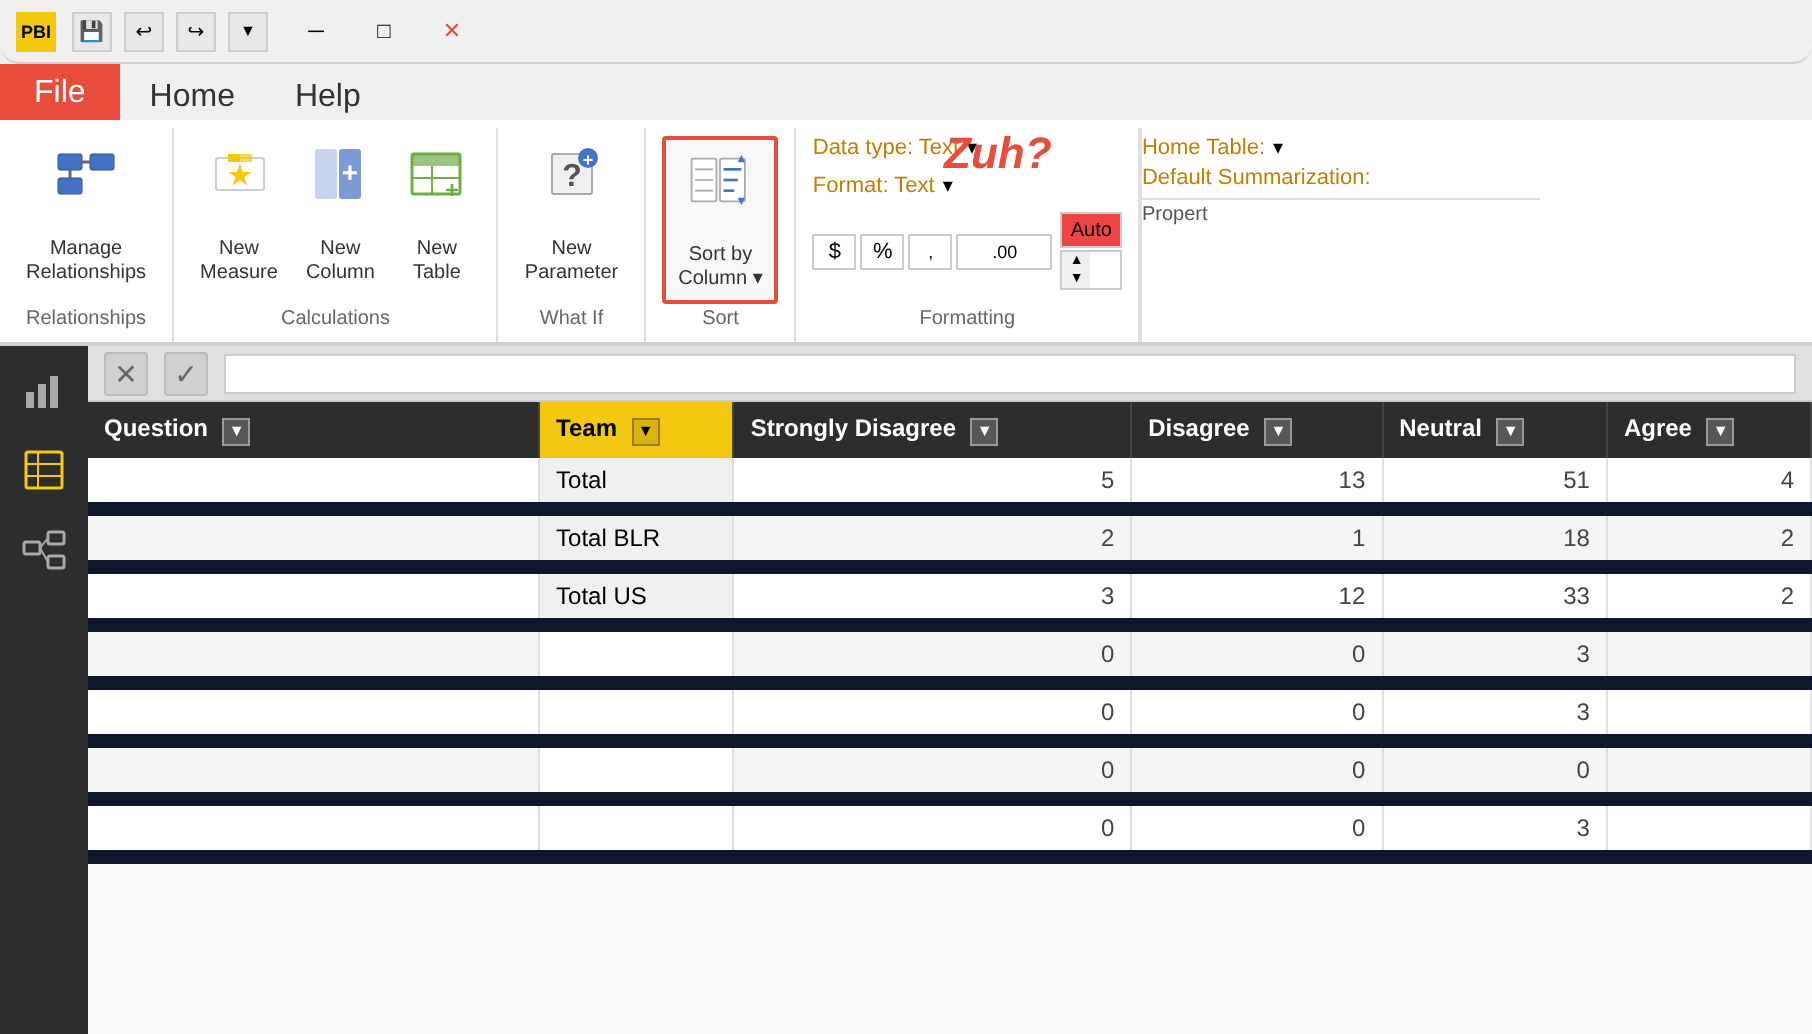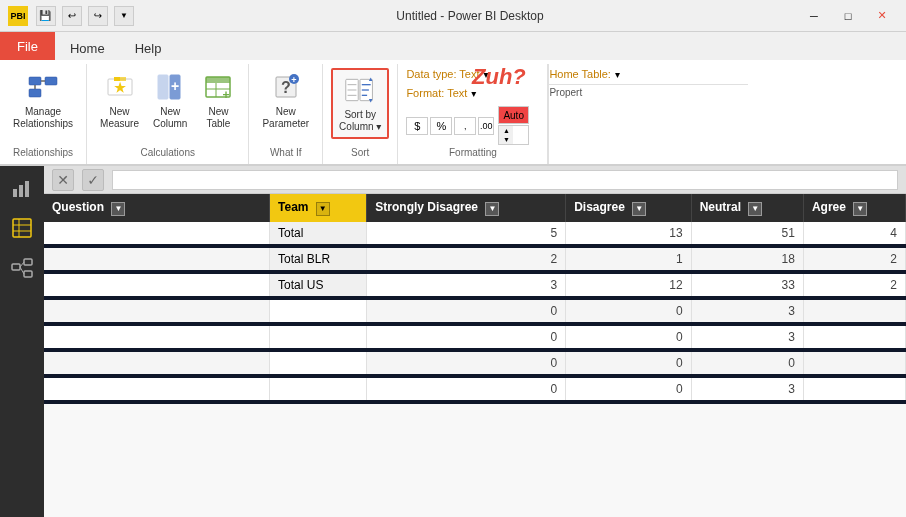--- a/index.html
+++ b/index.html
@@ -6,20 +6,21 @@
     body { font-family: 'Segoe UI', Arial, sans-serif; font-size: 12px; background: #f0f0f0; width: 906px; height: 517px; overflow: hidden; }
 
     
     .title-bar {
       background: #f0f0f0;
       height: 32px;
       display: flex;
       align-items: center;
       padding: 0 8px;
       border-bottom: 1px solid #d0d0d0;
+      border-radius: 10px;
     }
     .title-bar-logo {
       width: 20px; height: 20px; margin-right: 8px;
       background: #F2C811;
       display: flex; align-items: center; justify-content: center;
       font-weight: bold; font-size: 10px; color: #000;
     }
     .title-bar-icons { display: flex; gap: 6px; margin-right: 8px; }
     .title-bar-icon {
       width: 20px; height: 20px;
@@ -33,21 +34,21 @@
 
     
     .ribbon-tabs {
       display: flex;
       background: #f0f0f0;
       height: 28px;
       align-items: flex-end;
     }
     .ribbon-tab {
       padding: 4px 14px;
-      font-size: 13px;
+      font-size: 16px;
       cursor: pointer;
       border: 1px solid transparent;
       border-bottom: none;
       background: transparent;
       color: #333;
       height: 24px;
       display: flex; align-items: center;
     }
     .ribbon-tab.active {
       background: white;
@@ -104,21 +105,21 @@
     .ribbon-btn-icon {
       width: 32px; height: 32px;
       display: flex; align-items: center; justify-content: center;
       font-size: 20px;
     }
     .ribbon-btn-label {
       font-size: 10px;
       text-align: center;
       color: #333;
       line-height: 1.2;
-      margin-top: 3px;
+      margin-top: 16px;
     }
 
     
     .sort-by-col-btn {
       display: flex;
       flex-direction: column;
       align-items: center;
       cursor: pointer;
       padding: 4px 6px;
       border: 2px solid #e74c3c;
@@ -267,21 +268,21 @@
     }
     thead th.yellow-header .col-filter {
       background: rgba(0,0,0,0.1);
       border-color: rgba(0,0,0,0.3);
     }
     tbody tr:nth-child(even) { background: #f5f5f5; }
     tbody tr:nth-child(odd) { background: white; }
     tbody td {
       padding: 4px 8px;
       border-right: 1px solid #e0e0e0;
-      border-bottom: 4px solid #0f172a;
+      border-bottom: 7px solid #0f172a;
       text-align: left;
       white-space: nowrap;
     }
     tbody td.number { text-align: right; color: #444; }
     tbody td.team-cell { background: #f0f0f0; }
 
     
     .icon-relationships { font-size: 16px; }
   </style>
 </head>
@@ -290,21 +291,20 @@
 <div class="title-bar">
   <div class="title-bar-logo">
     <span style="color:#000;font-size:9px;font-weight:bold;">PBI</span>
   </div>
   <div class="title-bar-icons">
     <div class="title-bar-icon">💾</div>
     <div class="title-bar-icon">↩</div>
     <div class="title-bar-icon">↪</div>
     <div class="title-bar-icon" style="font-size:8px;">▼</div>
   </div>
-  <div class="title-bar-text">Untitled - Power BI Desktop</div>
   <div class="window-controls">
     <div class="win-btn">─</div>
     <div class="win-btn">□</div>
     <div class="win-btn" style="color:#e74c3c;">✕</div>
   </div>
 </div>
 
 <div class="ribbon-tabs">
   <div class="ribbon-tab file">File</div>
   <div class="ribbon-tab">Home</div>
@@ -419,37 +419,40 @@
         <span style="cursor:pointer; font-size:10px;">▾</span>
       </div>
       <div class="right-prop-row">
         <span class="prop-label">Format: Text</span>
         <span style="cursor:pointer; font-size:10px;">▾</span>
       </div>
       <div style="display:flex; align-items:center; gap:2px;">
         <div class="format-btn">$</div>
         <div class="format-btn">%</div>
         <div class="format-btn" style="font-size:9px;">,</div>
-        <div class="format-btn" style="font-size:9px; width:16px;">.00</div>
+        <div class="format-btn" style="font-size:9px; width:48px;">.00</div>
         <div style="display:flex; flex-direction:column; margin-left:2px;">
           <span style="font-size:10px; background:#ef4444; border:1px solid #ccc; padding:0 4px; height:18px; display:flex; align-items:center;">Auto</span>
           <div style="display:flex; flex-direction:column; border:1px solid #ccc; margin-top:1px;">
             <div class="spinner-btn">▲</div>
             <div class="spinner-btn">▼</div>
           </div>
         </div>
       </div>
     </div>
     <div class="ribbon-group-label">Formatting</div>
   </div>
 
   <div class="ribbon-right-props">
     <div class="right-prop-row">
       <span class="right-prop-label">Home Table:</span>
       <span style="cursor:pointer; font-size:10px;">▾</span>
+    </div>
+    <div class="right-prop-row">
+      <span class="right-prop-label">Default Summarization:</span>
     </div>
     <div style="margin-top:4px; font-size:10px; color:#555; border-top:1px solid #e0e0e0; padding-top:2px;">Propert</div>
   </div>
 
 </div>
 
 <div class="main-area">
 
   <div class="sidebar">
     <div class="sidebar-icon">

